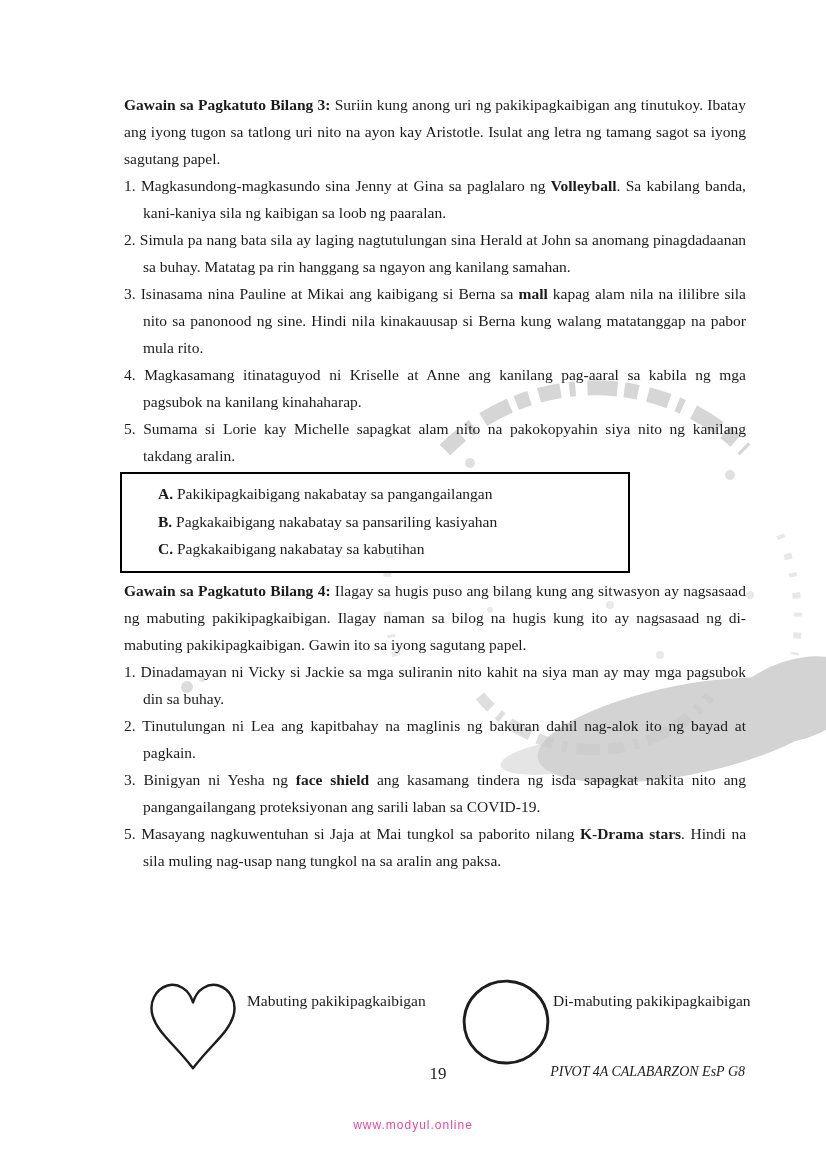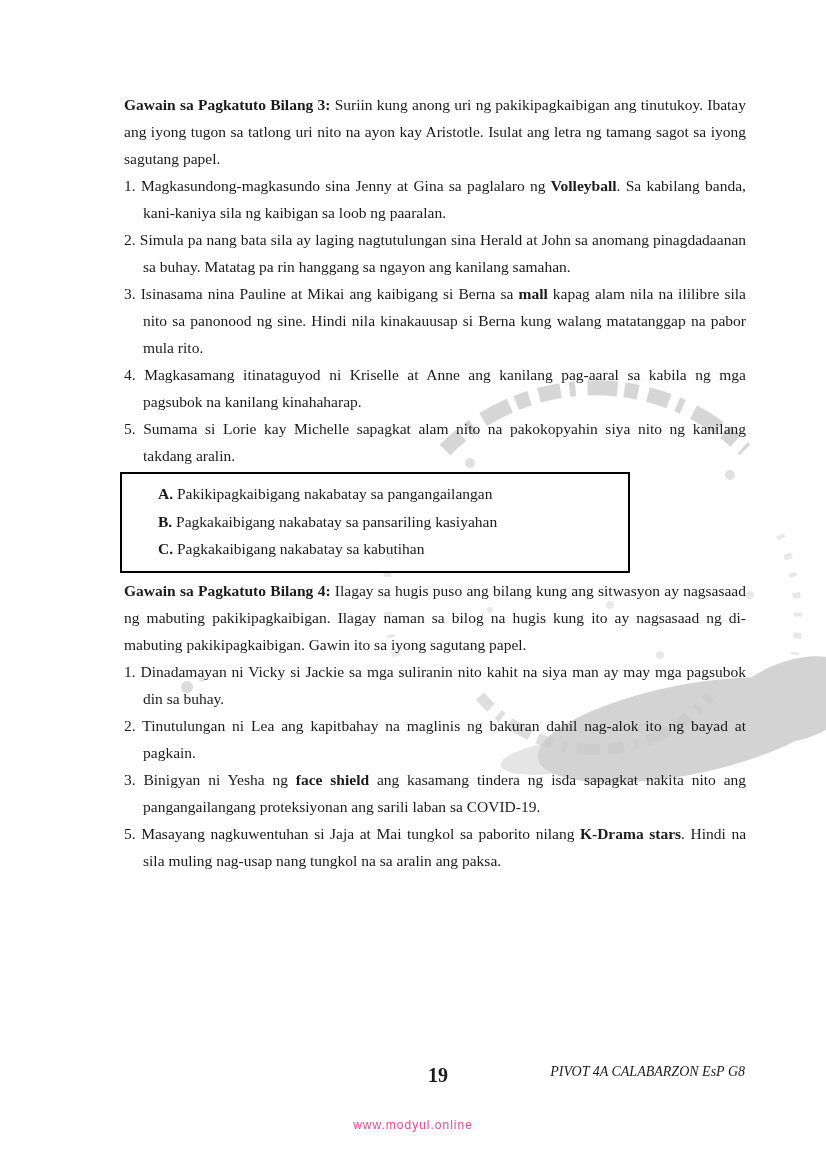--- a/index.html
+++ b/index.html
@@ -20,21 +20,21 @@
     position:relative; box-sizing:border-box; margin:3px 0 4px -4px;
     width:510px; border:2px solid #000; padding:6px 10px 8px 36px;
     text-align:left; background:transparent;
   }
   .option { line-height:27.5px; }
   .shapes { position:absolute; left:124px; top:976px; width:640px; height:100px; }
   .heart-svg  { position:absolute; left:22px;  top:2px; }
   .heart-label{ position:absolute; left:123px; top:11px; width:200px; line-height:27px; font-size:15.5px; }
   .circle-svg { position:absolute; left:337px; top:2px; }
   .circle-label{position:absolute; left:429px; top:11px; width:200px; line-height:27px; font-size:15.5px; }
-  .page-number { position:absolute; left:420px; top:1064px; width:36px; text-align:center; font-size:20px;font-weight:bold; }
+  .page-number { position:absolute; left:420px; top:1064px; width:36px; text-align:center; font-size:17px; }
   .footer-text { position:absolute; right:81px; top:1064px; font-style:italic; font-size:14px; }
   .site-watermark {
     position:absolute; left:0; right:0; top:1118px; text-align:center;
     font-family:"Liberation Sans","DejaVu Sans",sans-serif;
     font-size:12px; color:#ec4899; letter-spacing:1px;
   }
 </style>
 </head>
 <body>
 
@@ -84,18 +84,30 @@
 
     <div>
         <div class="item"><span>1. </span><span>Dinadamayan ni Vicky si Jackie sa mga suliranin nito kahit na siya man ay may mga pagsubok din sa buhay.</span></div>
         <div class="item"><span>2. </span><span>Tinutulungan ni Lea ang kapitbahay na maglinis ng bakuran dahil nag-alok ito ng bayad at pagkain.</span></div>
         <div class="item"><span>3. </span><span>Binigyan ni Yesha ng </span><span class="bold">face shield</span><span> ang kasamang tindera ng isda sapagkat nakita nito ang pangangailangang proteksiyonan ang sarili laban sa COVID-19.</span></div>
         <div class="item"><span>5. </span><span>Masayang nagkuwentuhan si Jaja at Mai tungkol sa paborito nilang </span><span class="bold">K-Drama stars</span><span>. Hindi na sila muling nag-usap nang tungkol na sa aralin ang paksa.</span></div>
       </div>
 
   </div>
 
+  <div class="shapes">
+    <svg class="heart-svg" width="94" height="94" viewBox="0 0 100 100">
+      <path d="M50 26 C46 12, 34 5, 23 8 C10 12, 3 26, 7 40 C12 58, 30 70, 50 96
+               C70 70, 88 58, 93 40 C97 26, 90 12, 77 8 C66 5, 54 12, 50 26 Z" fill="none" stroke="#1d1d1d" stroke-width="2.6" stroke-linejoin="round"></path>
+    </svg>
+    <div class="heart-label">Mabuting pakikipagkaibigan</div>
+
+    <svg class="circle-svg" width="90" height="90" viewBox="0 0 100 100">
+      <ellipse cx="50" cy="49" rx="46.5" ry="45.5" fill="none" stroke="#1d1d1d" stroke-width="3.2"></ellipse>
+    </svg>
+    <div class="circle-label">Di-mabuting pakikipagkaibigan</div>
+  </div>
 
   <div class="page-number">19</div>
   <div class="footer-text">PIVOT 4A CALABARZON EsP G8</div>
   <div class="site-watermark">www.modyul.online</div>
 
 </div>
 
 </body></html>

